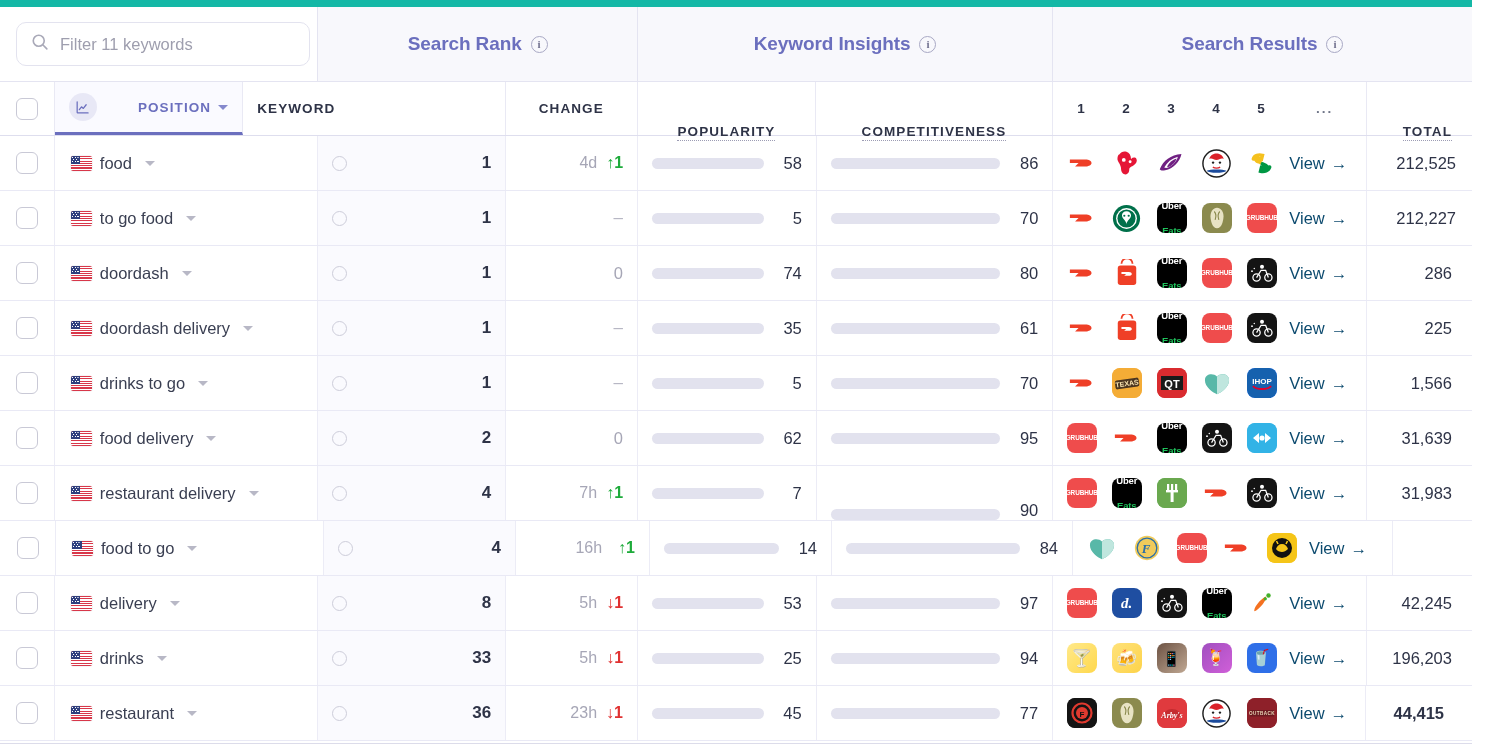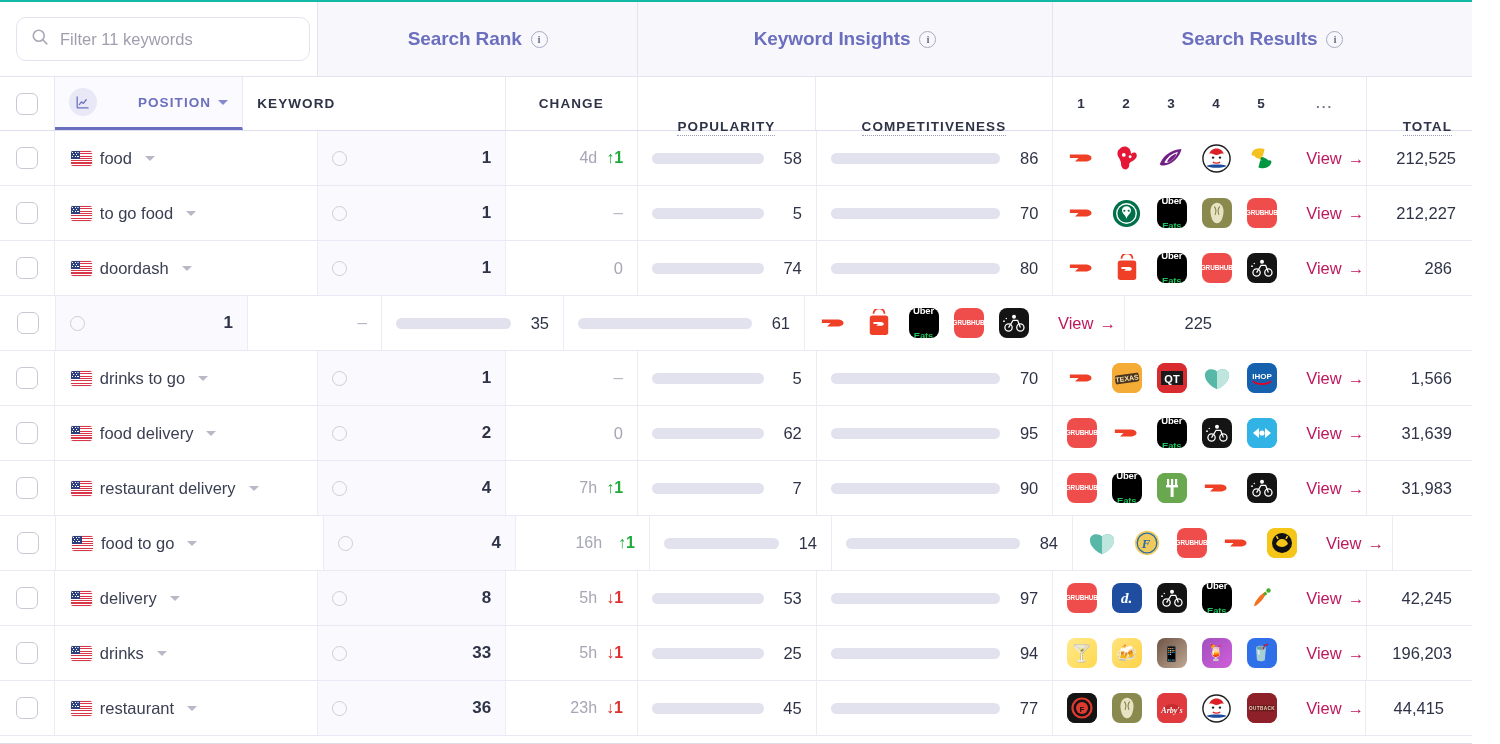--- a/index.html
+++ b/index.html
@@ -6,21 +6,21 @@
   html, body {
     width: 1500px; height: 744px;
     background: #ffffff;
     font-family: "Liberation Sans", sans-serif;
     -webkit-font-smoothing: antialiased;
   }
   .app {
     width: 1472px; height: 744px;
     position: relative;
     overflow: hidden;
-    border-top: 2px solid #14b8a6;
+    border-top: 7px solid #14b8a6;
     border-bottom: 1px solid #dcdcea;
   }
 
   
   .group-row {
     display: flex;
     height: 75px;
     background: #f8f8fc;
     border-bottom: 1px solid #e4e4f1;
   }
@@ -233,23 +233,23 @@
   
   .sr-cell { gap: 0; padding: 0 0 0 6px; align-items: center; }
   .sr-icons { display: flex; align-items: center; }
   .sr-slot {
     width: 45px;
     display: flex; align-items: center; justify-content: center;
     flex: none;
   }
   .view-link {
     font-size: 16.5px;
-    color: #be185d;
+    color: #0c4a6e;
     white-space: nowrap;
-    margin-left: 22px;
+    margin-left: 5px;
     display: flex; align-items: center; gap: 6px;
   }
   .total-cell { justify-content: flex-end; border-right: none; font-size: 16.5px; }
 
   
   .ic {
     width: 30px; height: 30px;
     border-radius: 8px;
     display: flex; align-items: center; justify-content: center;
     font-size: 9px; font-weight: bold; color: #fff;
@@ -651,20 +651,28 @@
     </div>
 
   </div>
 
   <div class="row">
 
     <div class="cell cb-cell" style="width:56px;">
       <div class="cbox"></div>
     </div>
 
+    <div class="cell kw-cell" style="width:268px;">
+      <span class="flag">
+            <span class="stripes"></span>
+            <span class="canton"></span>
+          </span>
+      <span class="kw-text">doordash delivery</span>
+      <span class="kw-caret"></span>
+    </div>
 
     <div class="cell shaded pos-cell" style="width:192px;">
       <span class="pos-ring"></span>
       <span class="pos-num">1</span>
     </div>
 
     <div class="cell chg-cell" style="width:134px;">
       <span class="chg-dash">–</span>
     </div>
 
@@ -944,21 +952,21 @@
             <span class="chg-delta up">↑1</span>
     </div>
 
     <div class="cell metric-cell" style="width:182px;">
       <span class="bar-track">
         <span class="bar-fill" style="width:7%"></span>
       </span>
       <span class="metric-val">7</span>
     </div>
 
-    <div class="cell metric-cell" style="width:241px;">
+    <div class="cell metric-cell" style="width:241px;align-items:flex-end;">
       <span class="bar-track">
         <span class="bar-fill" style="width:90%"></span>
       </span>
       <span class="metric-val">90</span>
     </div>
 
     <div class="cell sr-cell" style="width:320px;">
       <span class="sr-icons">
         <span class="sr-slot">
               <span class="ic ic-grubhub">GRUBHUB</span>
@@ -1346,20 +1354,20 @@
       </svg>
               </span>
             </span>
       </span>
       <span class="view-link">
         <span>View</span>
         <span>→</span>
       </span>
     </div>
 
-    <div class="cell total-cell" style="width:107px;padding-right:28px;">
+    <div class="cell total-cell" style="width:107px;padding-right:28px;font-weight:bold;">
       <span>44,415</span>
     </div>
 
   </div>
 </div>
 
 </div>
 
 </body></html>

